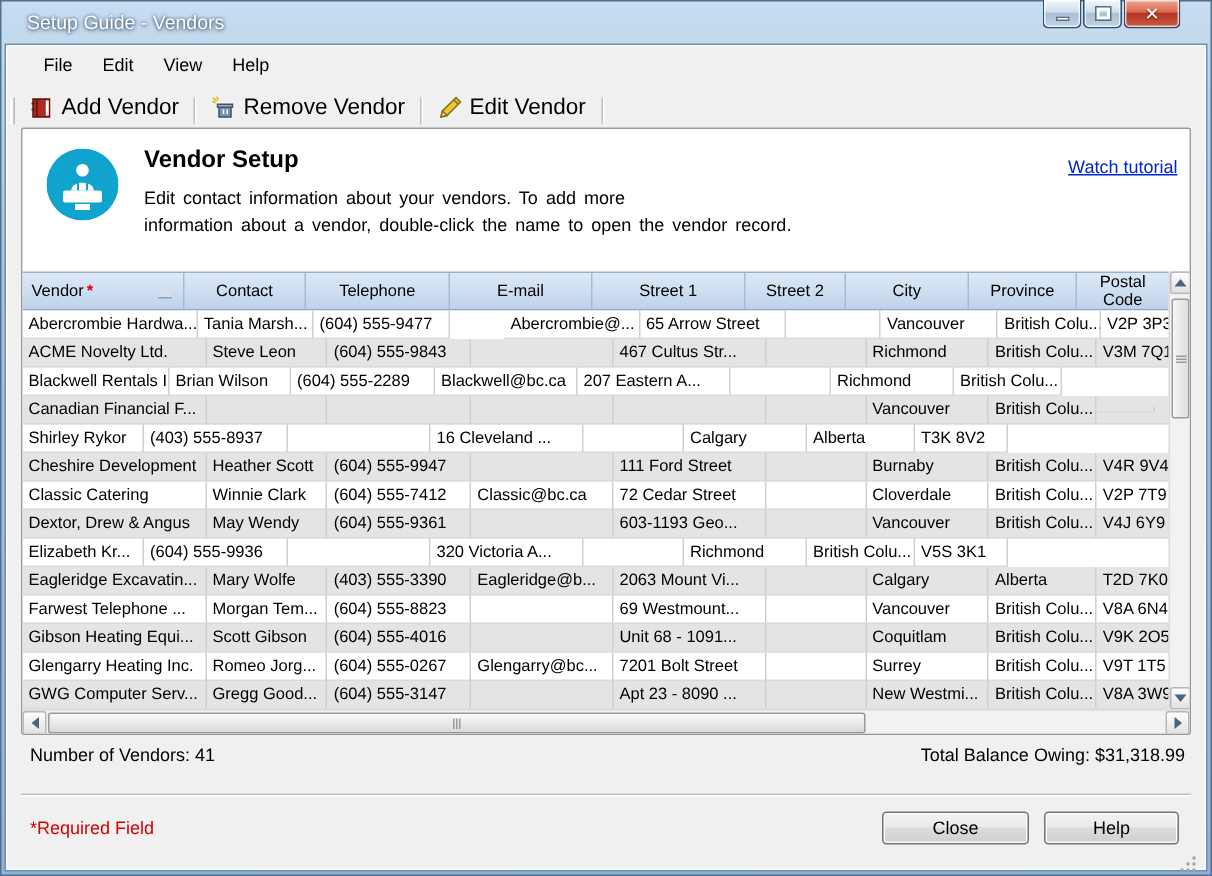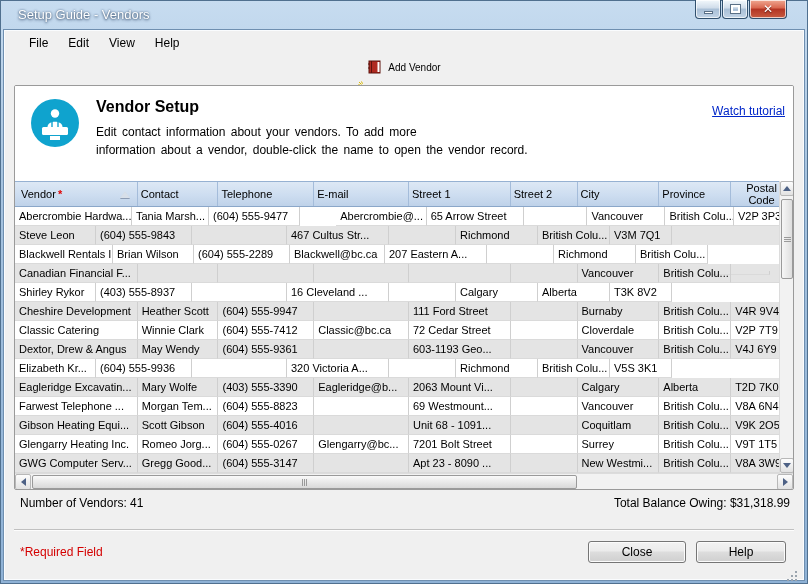--- a/index.html
+++ b/index.html
@@ -19,38 +19,38 @@
   .winbtn.close{background:linear-gradient(180deg,#f0a892 0%,#d9664e 45%,#b33423 50%,#c85b40 100%);}
   .glyph-min{width:9px;height:3px;background:#fff;border:1px solid #5a7087;margin-top:6px;}
   .glyph-max{width:9px;height:8px;border:2px solid #fff;outline:1px solid #5a7087;background:transparent;}
   .glyph-close{color:#fff;font-size:12px;font-weight:bold;text-shadow:0 1px 1px #5e180e;line-height:1;}
   
   .client{position:absolute;left:4px;top:30px;width:800px;height:550px;background:#f0f0f0;
     box-shadow:0 0 0 1px #6f8fb0, inset 0 0 0 1px #fafcfe;}
   .menubar{position:absolute;left:0;top:0;width:100%;height:26px;display:flex;align-items:center;
     padding-left:16px;gap:2px;font-size:12px;color:#000;}
   .menu-item{padding:3px 9px;}
-  .toolbar{position:absolute;left:0;top:26px;width:100%;height:27px;display:flex;align-items:center;font-size:10px;flex-direction:column;}
+  .toolbar{position:absolute;left:0;top:26px;width:100%;height:27px;display:flex;align-items:flex-end;font-size:15px;}
   .tb-gripper{width:3px;height:18px;margin:0 4px 0 3px;border-left:1px solid #fff;border-right:1px solid #b8b8b8;}
   .tb-btn{display:flex;align-items:center;gap:5px;padding:3px 6px;}
   .tb-sep{width:2px;height:18px;border-left:1px solid #c0c0c0;border-right:1px solid #fff;margin:0 4px;}
   
   .panel{position:absolute;left:10px;top:55px;width:780px;height:405px;background:#fff;
     border:1px solid #9a9a9a;border-radius:2px;overflow:hidden;}
   .panel-header{position:absolute;left:0;top:0;width:100%;height:111px;background:#fff;}
   .vendor-icon{position:absolute;left:16px;top:13px;}
   .vs-title{position:absolute;left:81px;top:12px;font-size:16px;font-weight:bold;color:#000;}
   .vs-desc{position:absolute;left:81px;font-size:12px;color:#000;word-spacing:2px;}
   .vs-desc.l1{top:39px;} .vs-desc.l2{top:57px;}
   .tutorial-link{position:absolute;right:8px;top:18px;font-size:12px;color:#0026c9;text-decoration:underline;cursor:pointer;}
   
   .table{position:absolute;left:0;top:95px;width:778px;}
   .thead{display:flex;height:26px;background:linear-gradient(180deg,#dde8f5 0%,#cdddf0 55%,#bfd2e9 100%);
     border-top:1px solid #96b1d2;border-bottom:1px solid #8ba7c9;}
-  .th{display:flex;align-items:center;justify-content:flex-start;font-size:11px;color:#000;
+  .th{display:flex;align-items:center;justify-content:center;font-size:11px;color:#000;
     border-right:1px solid #a4bcda;padding:0 3px;text-align:center;line-height:12px;overflow:hidden;}
   .th.vendor{justify-content:flex-start;padding-left:6px;}
   .th .req{color:#e00000;font-weight:bold;margin-left:2px;}
   .sort-tri{margin-left:auto;margin-right:4px;width:0;height:0;
     border-left:5px solid transparent;border-right:5px solid transparent;border-bottom:7px solid #d7dfe9;
     filter:drop-shadow(0 1px 0 #8c9cb4);}
   .tbody{background:#fff;}
   .tr{display:flex;height:19px;}
   .tr.even{background:#e4e4e4;}
   .td{font-size:11px;color:#000;padding:3px 0 0 4px;border-right:1px solid #cfcfcf;
@@ -167,21 +167,21 @@
           <rect x="19" y="37" width="10" height="4" fill="#fff"></rect>
         </svg>
         <div class="vs-title">Vendor Setup</div>
         <div class="vs-desc l1">Edit contact information about your vendors. To add more</div>
         <div class="vs-desc l2">information about a vendor, double-click the name to open the vendor record.</div>
         <a class="tutorial-link">Watch tutorial</a>
       </div>
 
       <div class="table">
         <div class="thead">
-            <div class="th vendor" style="width: 123px;">
+            <div class="th vendor" style="width: 108px;">
               <span>Vendor</span>
               <span class="req">*</span>
               <span class="sort-tri"></span>
             </div>
             <div class="th" style="width: 81px;">
               <span>Contact</span>
             </div>
             <div class="th" style="width: 96px;">
               <span>Telephone</span>
             </div>
@@ -210,20 +210,21 @@
               <div class="td" style="width: 81px;">Tania Marsh...</div>
               <div class="td" style="width: 96px;">(604) 555-9477</div>
               <div class="td" style="width: 95px; margin-left: 36px;">Abercrombie@...</div>
               <div class="td" style="width: 102px;">65 Arrow Street</div>
               <div class="td" style="width: 67px;"></div>
               <div class="td" style="width: 82px;">Vancouver</div>
               <div class="td" style="width: 72px;">British Colu...</div>
               <div class="td" style="width: 62px;">V2P 3P3</div>
             </div>
             <div class="tr even">
+              <div class="td" style="width: 123px;">ACME Novelty Ltd.</div>
               <div class="td" style="width: 81px;">Steve Leon</div>
               <div class="td" style="width: 96px;">(604) 555-9843</div>
               <div class="td" style="width: 95px;"></div>
               <div class="td" style="width: 102px;">467 Cultus Str...</div>
               <div class="td" style="width: 67px;"></div>
               <div class="td" style="width: 82px;">Richmond</div>
               <div class="td" style="width: 72px;">British Colu...</div>
               <div class="td" style="width: 62px;">V3M 7Q1</div>
             </div>
             <div class="tr odd">

